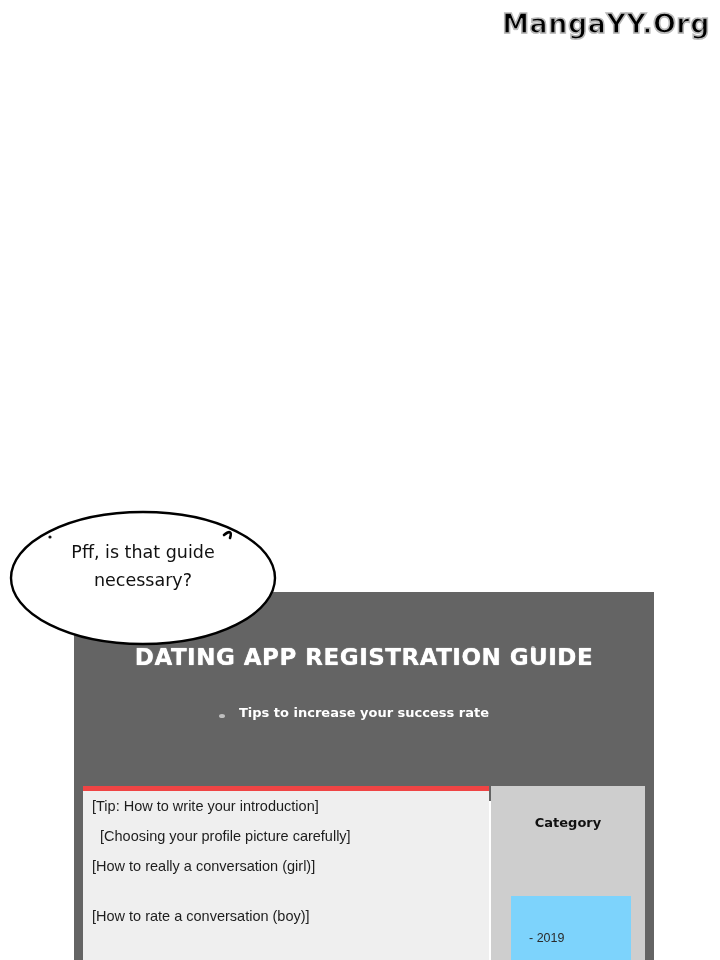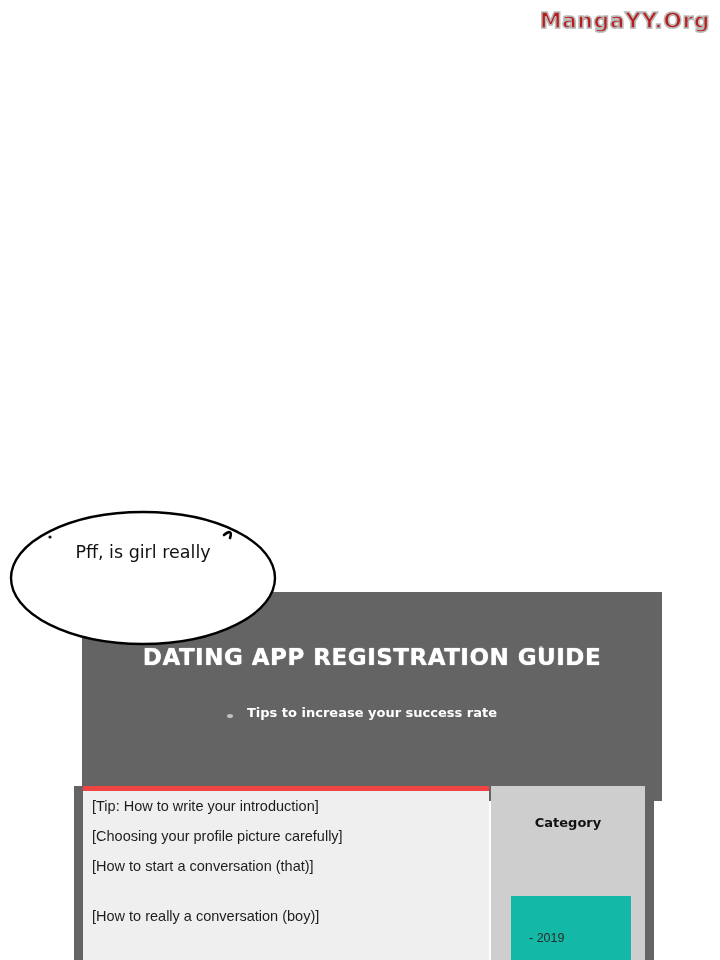--- a/index.html
+++ b/index.html
@@ -14,41 +14,41 @@
     overflow: hidden;
     position: relative;
   }
 
   
   .watermark {
     position: absolute;
     top: 8px;
     right: 10px;
     font-family: "DejaVu Sans", sans-serif;
-    font-size: 22px;
+    font-size: 27px;
     font-weight: bold;
     letter-spacing: 0.5px;
-    color: #b91c1c;
+    color: #000000;
     -webkit-text-stroke: 1.6px #b9b9b9;
     text-shadow: 0 1px 0 #d6d6d6;
     white-space: nowrap;
   }
 
   
   .poster {
     position: absolute;
     left: 74px;
     top: 592px;
     width: 580px;
     height: 368px;
     background: #ffffff;
   }
   .poster-header {
     position: absolute;
-    left: 8px;
+    left: 0;
     top: 0;
     width: 580px;
     height: 209px;
     background: #646464;
     text-decoration: underline;
   }
   .poster-title {
     position: absolute;
     left: 0;
     top: 52px;
@@ -97,21 +97,21 @@
     border-top: 5px solid #ef4444;
   }
   .list-panel .row {
     position: absolute;
     left: 9px;
     font-size: 14.5px;
     color: #1d1d1d;
     white-space: nowrap;
   }
   .list-panel .r0 { top: 7px; }
-  .list-panel .r1 { top: 37px; }
+  .list-panel .r1 { top: 37px; margin-left: 8px; }
   .list-panel .r2 { top: 67px; }
   .list-panel .r3 { top: 117px; }
   .list-panel .r4 { top: 160px; color: #2a2a2a; }
 
   .category-panel {
     position: absolute;
     left: 417px;
     top: 0;
     width: 154px;
     height: 174px;
@@ -127,21 +127,21 @@
     font-weight: bold;
     font-size: 13px;
     color: #111111;
   }
   .category-card {
     position: absolute;
     left: 20px;
     top: 110px;
     width: 120px;
     height: 64px;
-    background: #14b8a6;
+    background: #7dd3fc;
   }
   .category-card .year {
     position: absolute;
     left: 18px;
     top: 35px;
     font-size: 12.5px;
     color: #2b2b2b;
     white-space: nowrap;
   }
   .poster-edge-right {
@@ -200,22 +200,22 @@
 
     <div class="poster-subtitle">Tips to increase your success rate</div>
   </div>
 
   <div class="poster-body">
     <div class="poster-edge-left"></div>
 
     <div class="list-panel">
       <div class="row r0">[Tip: How to write your introduction]</div>
       <div class="row r1">[Choosing your profile picture carefully]</div>
-      <div class="row r2">[How to start a conversation (that)]</div>
-      <div class="row r3">[How to really a conversation (boy)]</div>
+      <div class="row r2">[How to really a conversation (girl)]</div>
+      <div class="row r3">[How to rate a conversation (boy)]</div>
       <div class="row r4"></div>
     </div>
 
     <div class="category-panel">
       <div class="category-title">Category</div>
       <div class="category-card">
         <div class="year">- 2019</div>
       </div>
     </div>
 
@@ -223,15 +223,16 @@
   </div>
 </div>
 
 <div class="bubble-wrap">
   <svg width="274" height="152" viewBox="0 0 274 152">
     <ellipse cx="137" cy="70" rx="132" ry="66" fill="#ffffff" stroke="#000000" stroke-width="2.4"></ellipse>
     <path d="M218 27 C224 22 226 24 224 30" fill="none" stroke="#000000" stroke-width="2.6" stroke-linecap="round"></path>
     <circle cx="44" cy="29" r="1.6" fill="#111111"></circle>
   </svg>
   <div class="bubble-text">
-    <span class="l">Pff, is girl really</span>
+    <span class="l">Pff, is that guide</span>
+    <span class="l">necessary?</span>
   </div>
 </div>
 
 </body></html>

